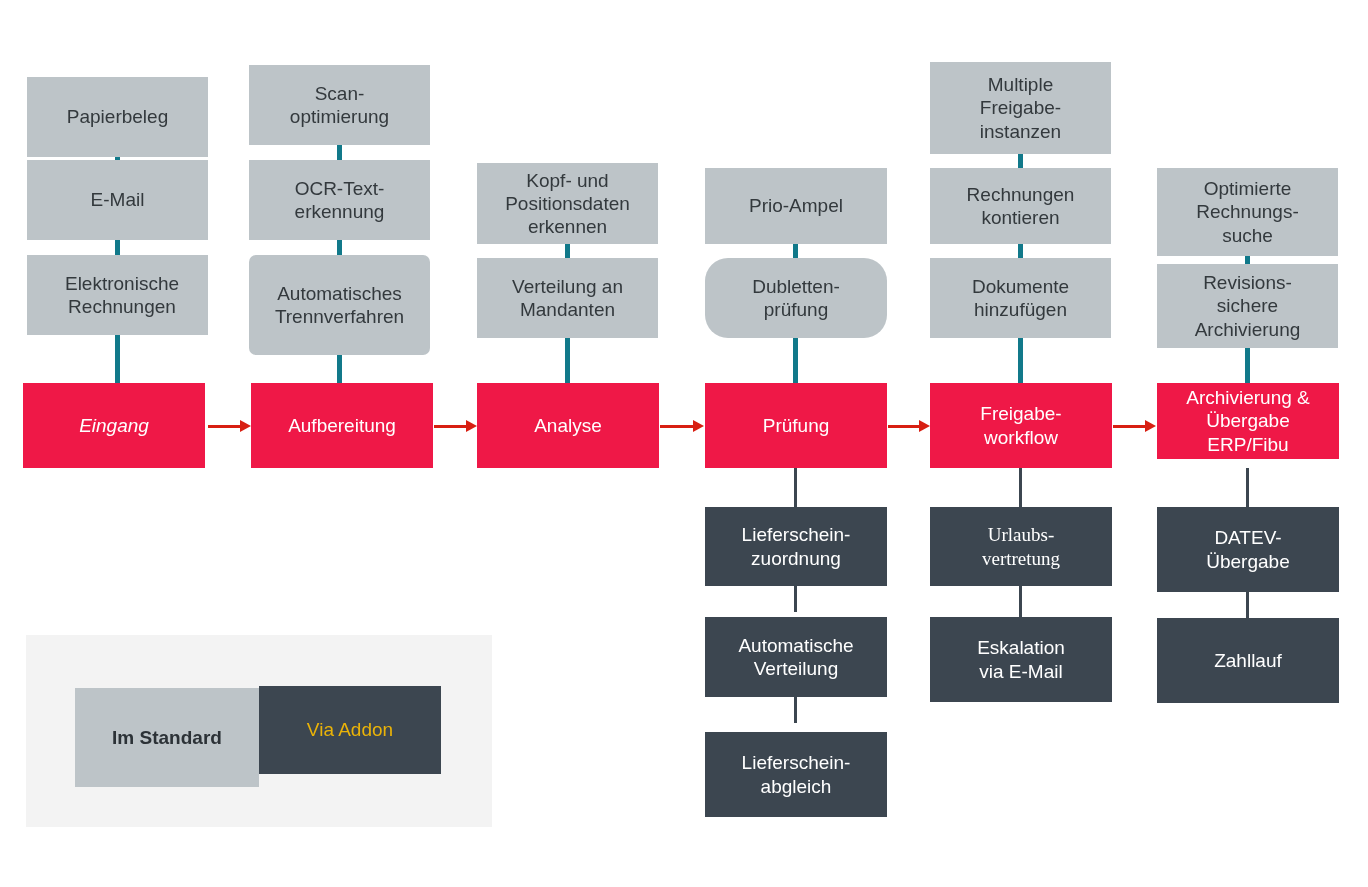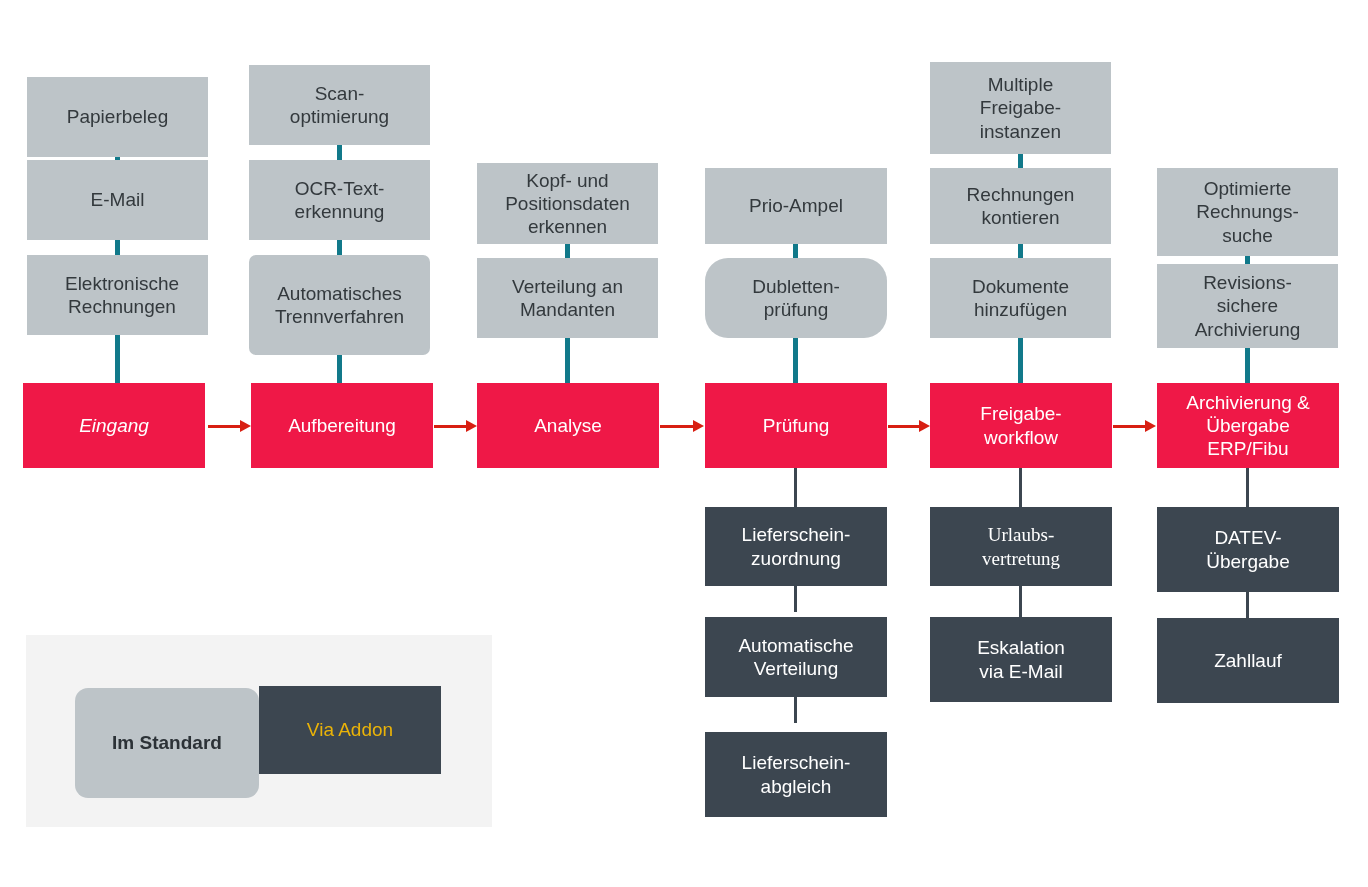--- a/index.html
+++ b/index.html
@@ -176,23 +176,23 @@
 
   <div class="arrow" style="left:1113px; top:418px; width:43px;">
     <div class="shaft" style="width:33px;"></div>
     <div class="head" style="left:32px;"></div>
   </div>
 
   <div class="box box-standard" style="left:1157px; top:168px; width:181px; height:88px;">Optimierte<br>Rechnungs-<br>suche</div>
   <div class="conn conn-teal" style="left:1245px; top:256px; height:8px;"></div>
   <div class="box box-standard" style="left:1157px; top:264px; width:181px; height:84px;">Revisions-<br>sichere<br>Archivierung</div>
   <div class="conn conn-teal" style="left:1245px; top:348px; height:35px;"></div>
-  <div class="box box-stage" style="left:1157px; top:383px; width:182px; height:85px;">Archivierung &amp;<br>Übergabe<br>ERP/Fibu</div>
+  <div class="box box-stage" style="left:1157px; top:383px; width:182px; height:76px;">Archivierung &amp;<br>Übergabe<br>ERP/Fibu</div>
   <div class="conn conn-dark" style="left:1246px; top:468px; height:42px;"></div>
   <div class="box box-addon" style="left:1157px; top:507px; width:182px; height:85px;">DATEV-<br>Übergabe</div>
   <div class="conn conn-dark" style="left:1246px; top:592px; height:26px;"></div>
   <div class="box box-addon" style="left:1157px; top:618px; width:182px; height:85px;">Zahllauf</div>
 
   <div class="legend-panel" style="left:26px; top:635px; width:466px; height:192px;"></div>
-  <div class="legend-swatch legend-standard" style="left:75px; top:688px; width:184px; height:110px;border-radius:13px;">Im Standard</div>
+  <div class="legend-swatch legend-standard" style="left:75px; top:688px; width:184px; height:99px;">Im Standard</div>
   <div class="legend-swatch legend-addon" style="left:259px; top:686px; width:182px; height:88px;">Via Addon</div>
 
 </div>
 
 </body></html>

